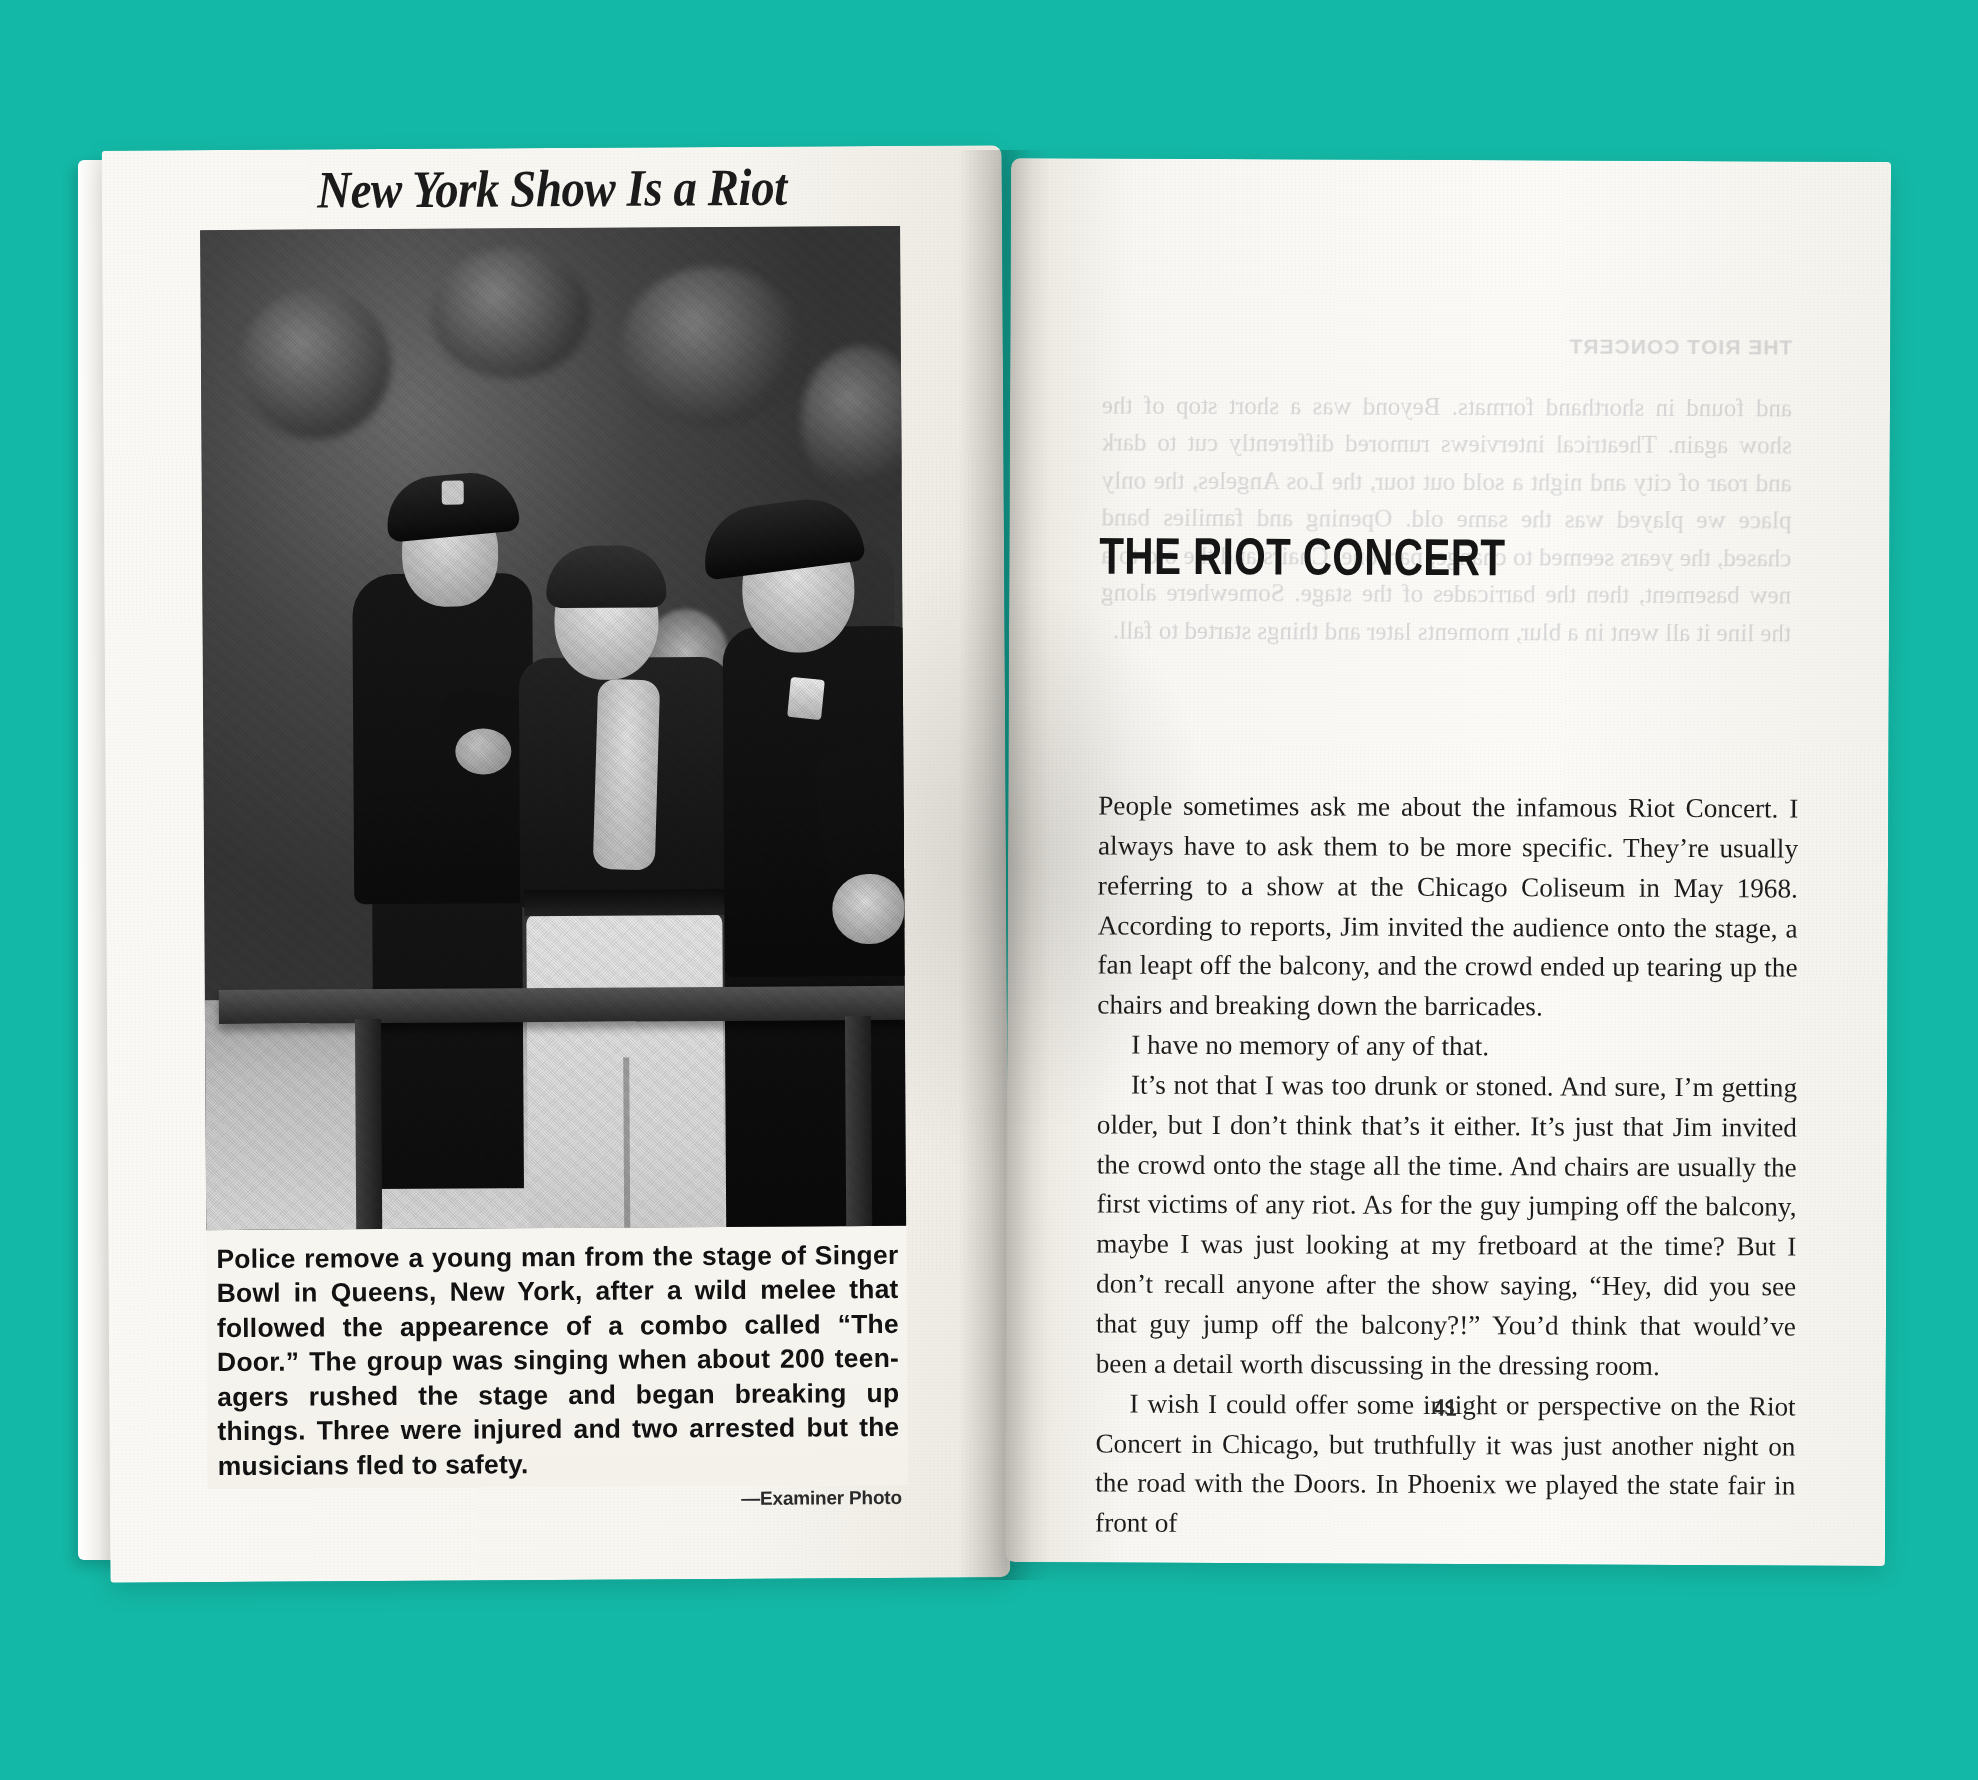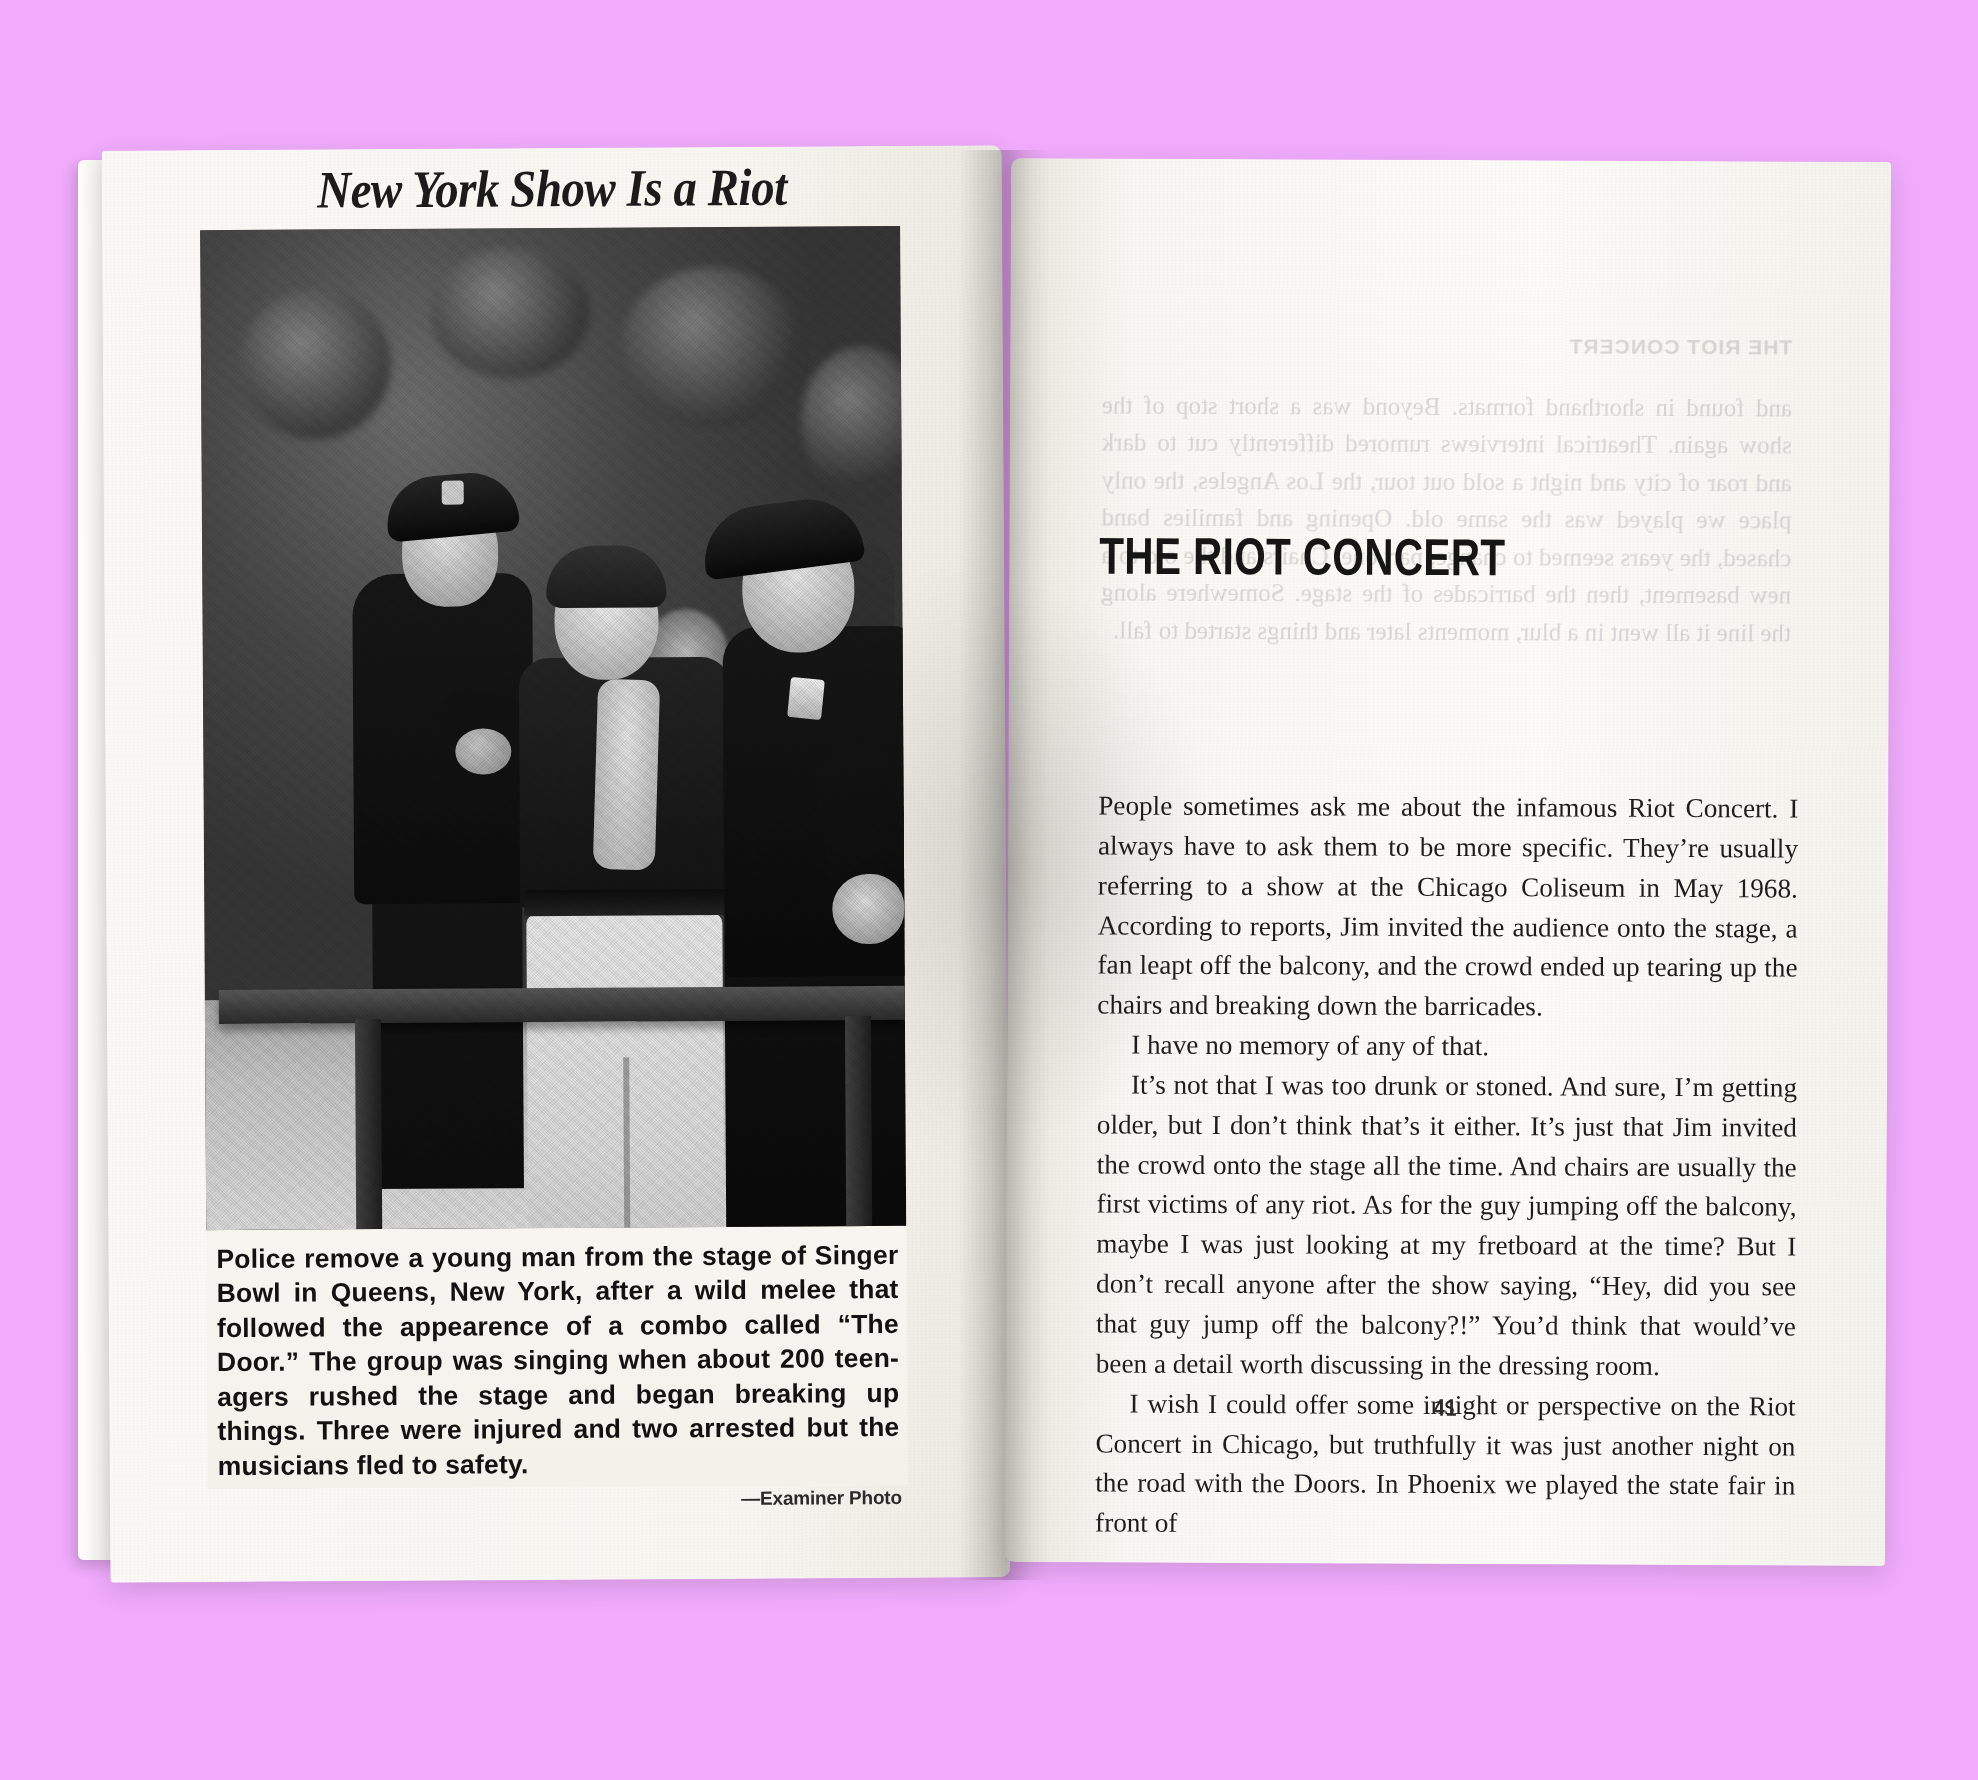--- a/index.html
+++ b/index.html
@@ -8,21 +8,21 @@
     width: 1978px; height: 1780px;
     background: #ffffff;
     font-family: "Liberation Serif", serif;
     overflow: hidden;
   }
 
   
   .scene {
     position: relative;
     width: 1978px; height: 1780px;
-    background: #f0abfc;
+    background: #14b8a6;
   }
 
   
   .book {
     position: absolute;
     left: 78px; top: 140px;
     width: 1830px; height: 1500px;
   }
 
   

